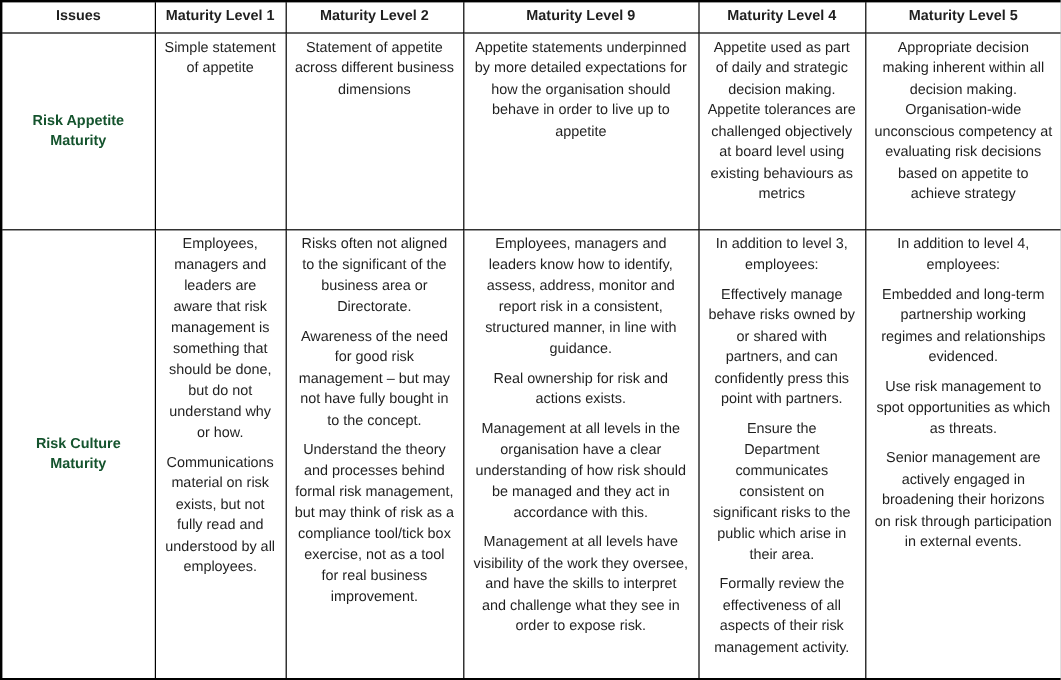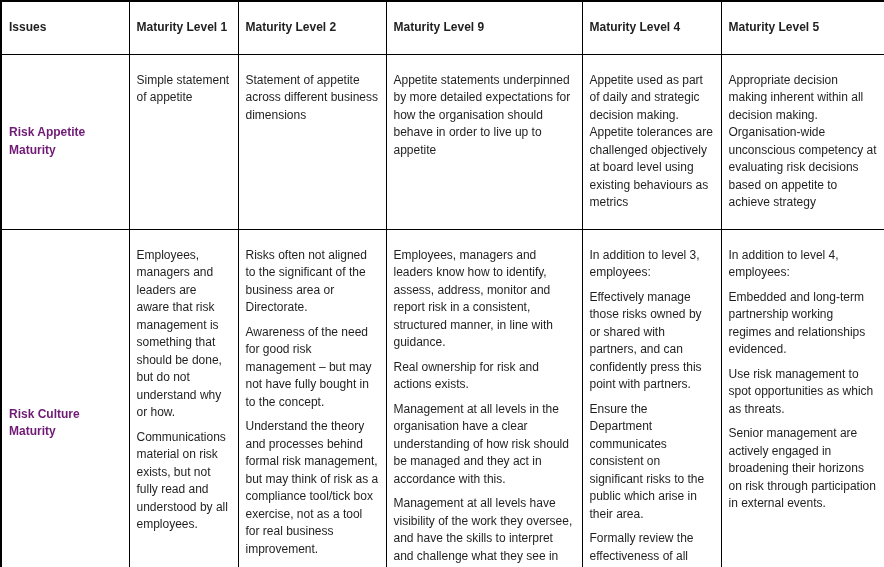--- a/index.html
+++ b/index.html
@@ -18,43 +18,43 @@
   table.maturity {
     border-collapse: collapse;
     table-layout: fixed;
     width: 884px;
     border: 2px solid #000000;
   }
   table.maturity th,
   table.maturity td {
     border: 1px solid #000000;
     box-sizing: border-box;
-    padding: 17px 7px;
+    padding: 3px 7px;
     font-size: 12px;
     line-height: 17.5px;
     color: #1f1f1f;
-    text-align: left;
+    text-align: center;
     vertical-align: top;
     overflow: hidden;
   }
   thead tr { height: 26px; }
   thead th {
     font-weight: bold;
     text-align: center;
     vertical-align: middle;
     border-bottom: 2px solid #000000;
     padding: 2px 3px;
     color: #111111;
   }
   tbody tr.row-appetite { height: 164px; }
   tbody tr.row-culture  { height: 375px; }
   tbody th.issue-cell {
     font-weight: bold;
     vertical-align: middle;
-    color: #701a75;
+    color: #14532d;
   }
   td.v-mid { vertical-align: middle; }
   td p { margin: 0; }
   td p + p { margin-top: 7px; }
 </style>
 </head>
 <body>
 
 <div class="page">
   <table class="maturity">
@@ -107,21 +107,21 @@
           <p>Understand the theory and processes behind formal risk management, but may think of risk as a compliance tool/tick box exercise, not as a tool for real business improvement.</p>
         </td>
         <td>
           <p>Employees, managers and leaders know how to identify, assess, address, monitor and report risk in a consistent, structured manner, in line with guidance.</p>
           <p>Real ownership for risk and actions exists.</p>
           <p>Management at all levels in the organisation have a clear understanding of how risk should be managed and they act in accordance with this.</p>
           <p>Management at all levels have visibility of the work they oversee, and have the skills to interpret and challenge what they see in order to expose risk.</p>
         </td>
         <td>
           <p>In addition to level 3, employees:</p>
-          <p>Effectively manage those risks owned by or shared with partners, and can confidently press this point with partners.</p>
+          <p>Effectively manage behave risks owned by or shared with partners, and can confidently press this point with partners.</p>
           <p>Ensure the Department communicates consistent on significant risks to the public which arise in their area.</p>
           <p>Formally review the effectiveness of all aspects of their risk management activity.</p>
         </td>
         <td>
           <p>In addition to level 4, employees:</p>
           <p>Embedded and long-term partnership working regimes and relationships evidenced.</p>
           <p>Use risk management to spot opportunities as which as threats.</p>
           <p>Senior management are actively engaged in broadening their horizons on risk through participation in external events.</p>
         </td>
       </tr>

